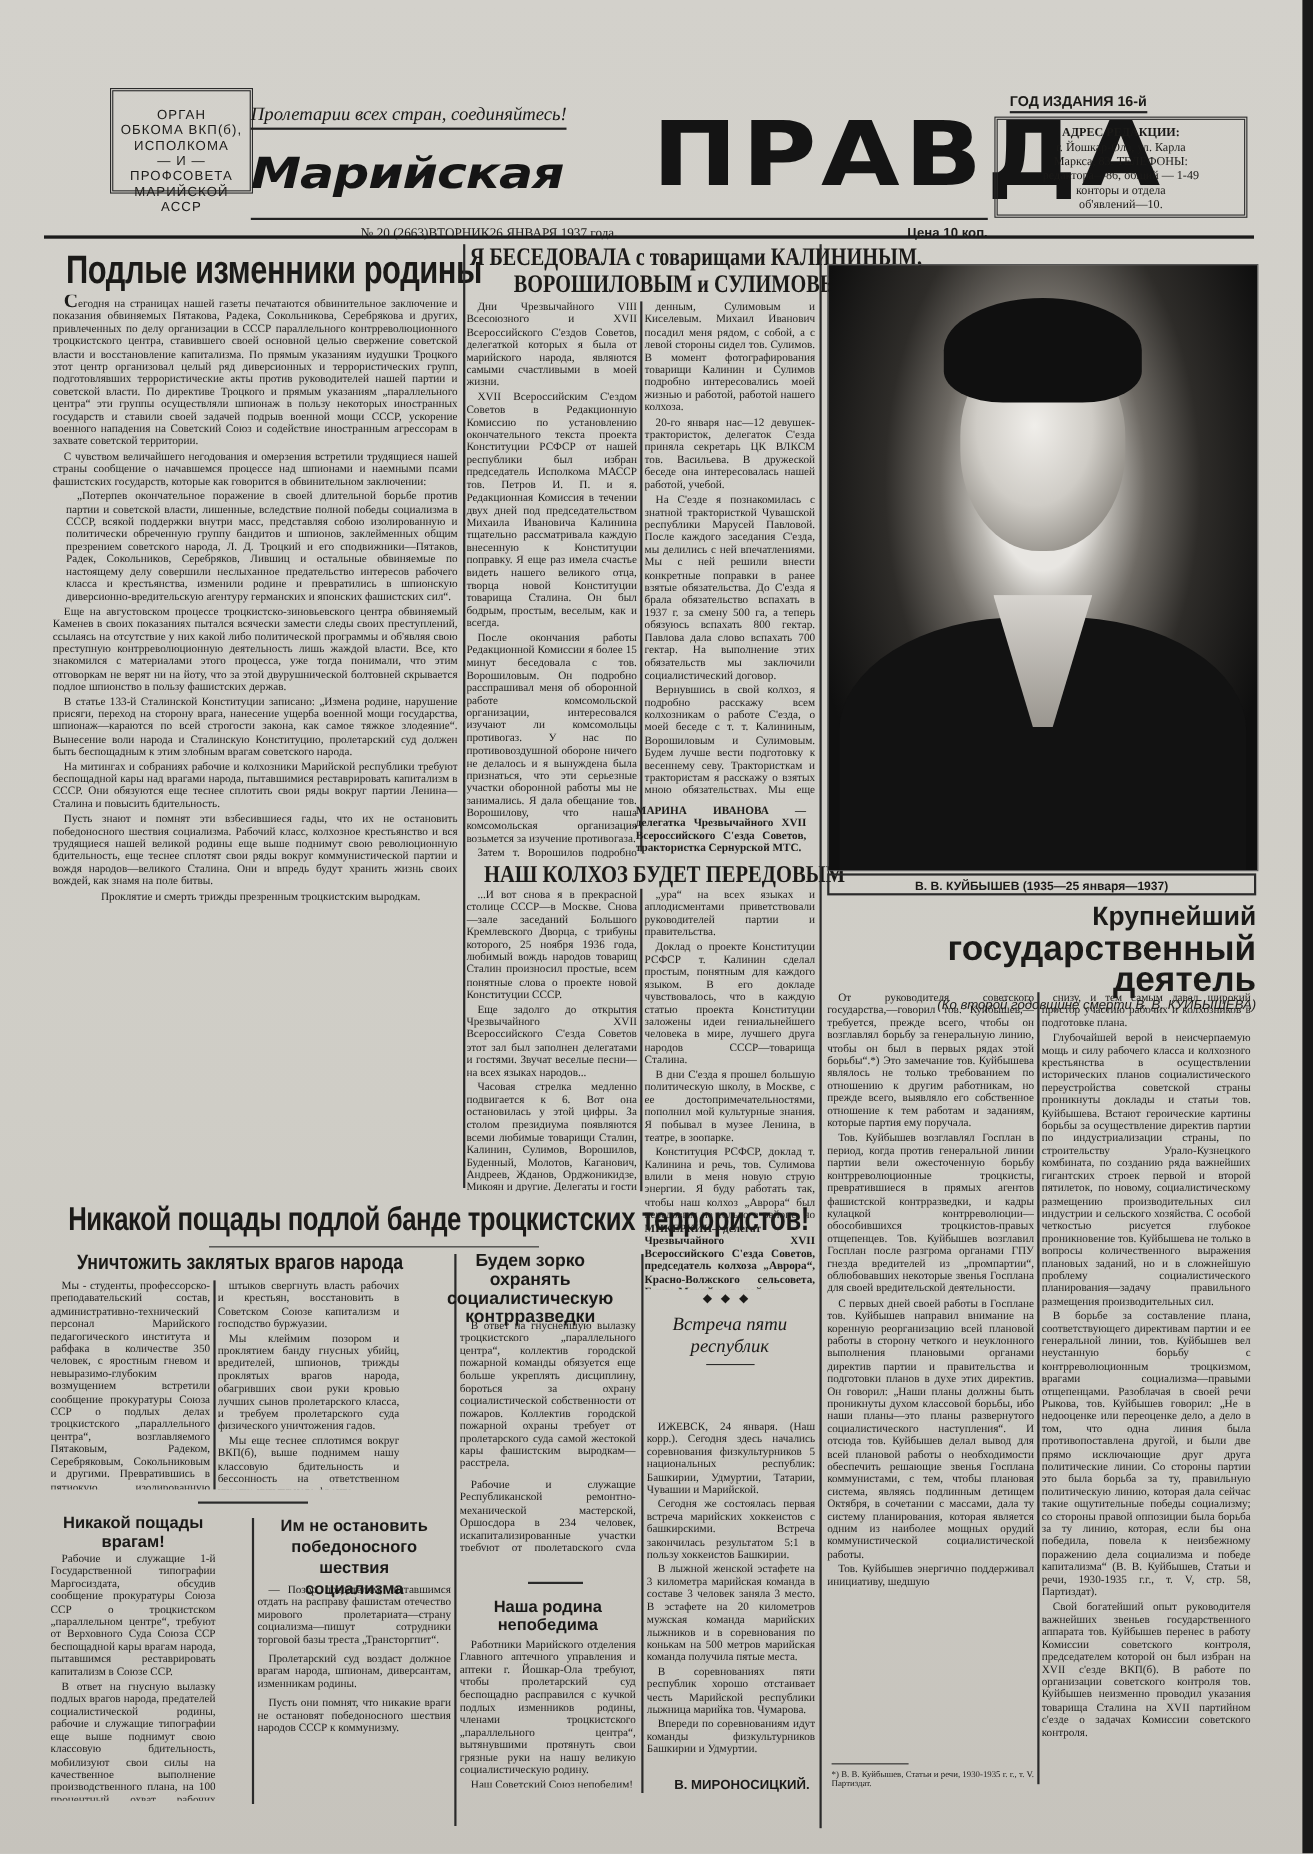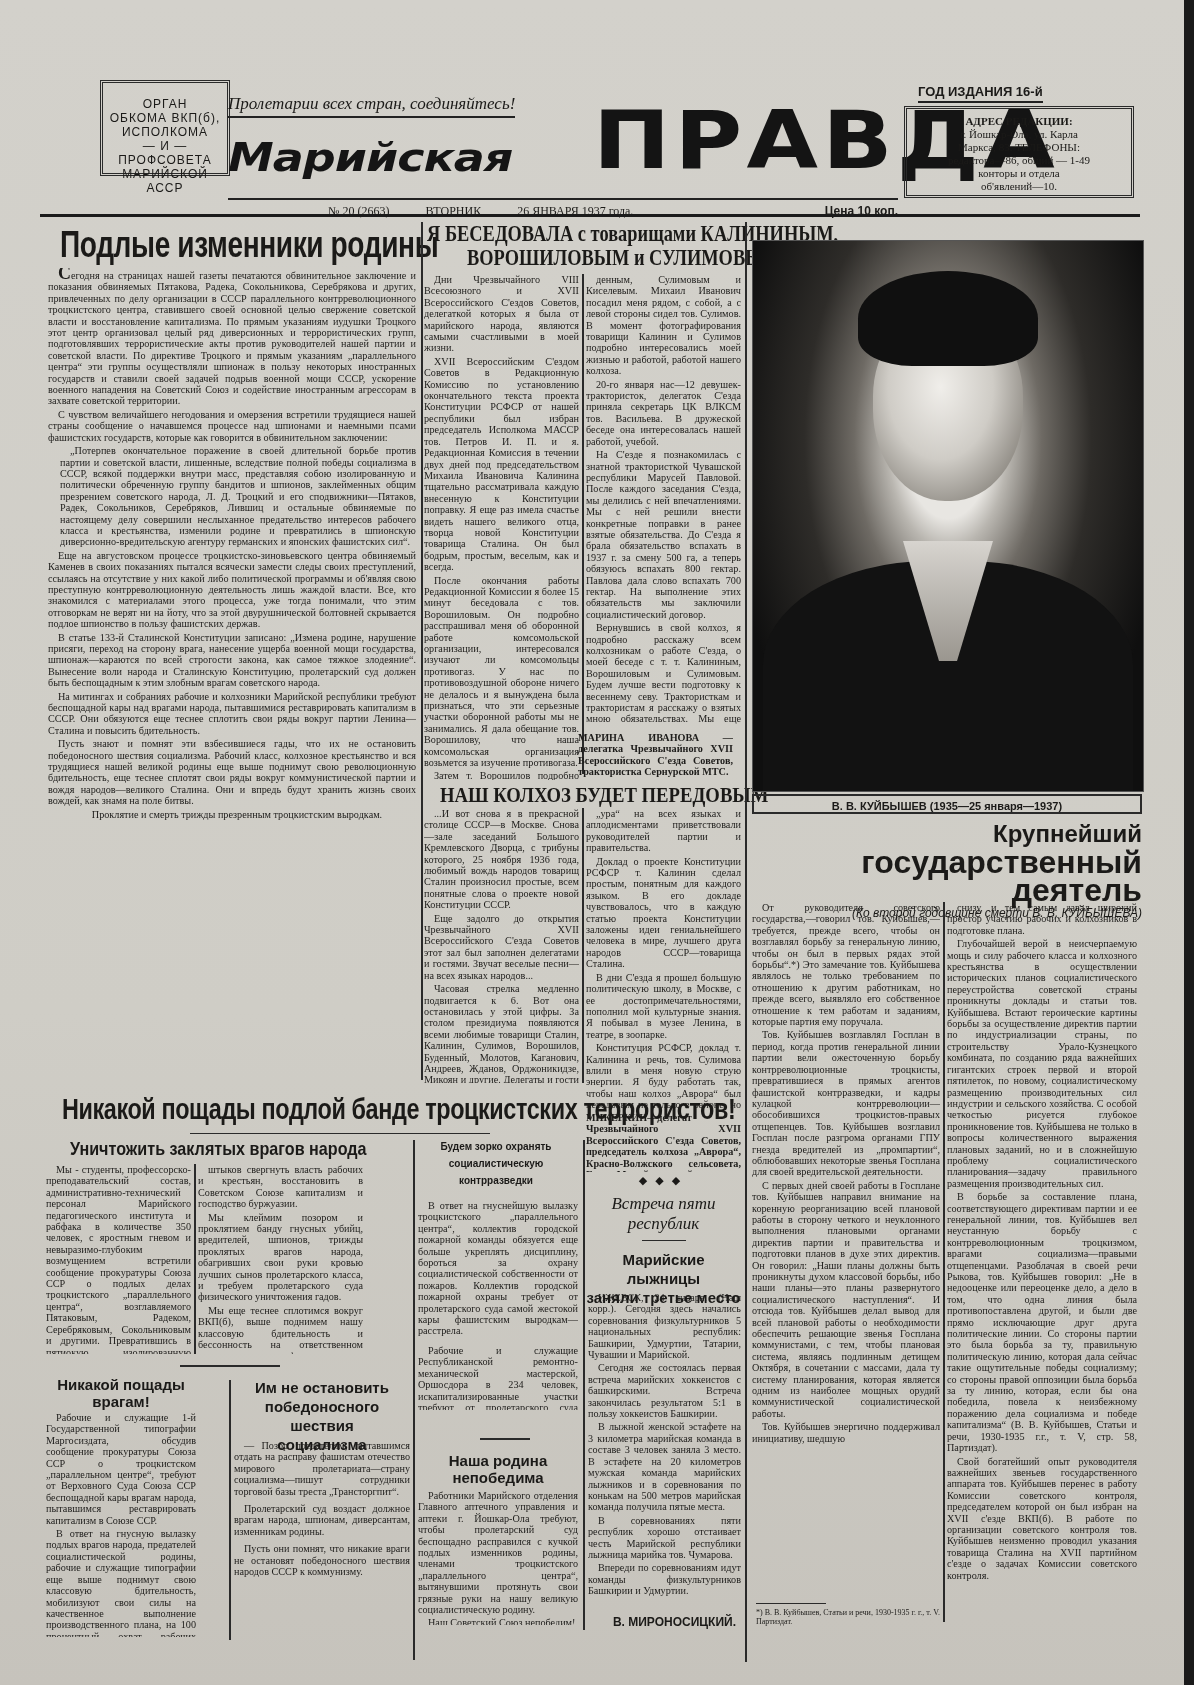--- a/index.html
+++ b/index.html
@@ -12,21 +12,21 @@
   
   .organ-box{left:60px;top:80px;width:130px;height:96px;border:3px double #2a2a2a;
              text-align:center;font-family:"Liberation Sans",sans-serif;font-size:12px;
              line-height:14px;letter-spacing:1px;padding-top:14px;box-sizing:border-box;margin-left:40px;}
   .slogan{left:228px;top:94px;font-style:italic;font-size:17px;border-bottom:2px solid #222;padding-bottom:2px;}
   .mast-script{left:228px;top:130px;font-family:"DejaVu Sans",sans-serif;font-weight:bold;font-style:italic;
                font-size:46px;letter-spacing:-1px;transform:scaleY(0.85);color:#151515;}
   .mast-pravda{left:593px;top:100px;font-family:"DejaVu Sans",sans-serif;font-weight:bold;font-size:88px;
                letter-spacing:4px;transform:scaleX(1.05) scaleY(0.92);transform-origin:left top;color:#141414;line-height:88px;}
   .issue-line{left:228px;top:198px;width:670px;border-top:2px solid #222;font-size:12px;padding-top:4px;
-              display:flex;gap:36px;font-family:"Liberation Serif",serif;}
+              display:flex;font-family:"Liberation Serif",serif;}
   .issue-line .price{margin-left:auto;font-family:"Liberation Sans",sans-serif;font-weight:bold;}
   .year{left:918px;top:84px;font-family:"Liberation Sans",sans-serif;font-weight:bold;font-size:13px;
         border-bottom:2px solid #222;padding-bottom:2px;}
   .addr-box{left:904px;top:106px;width:230px;height:92px;border:3px double #2a2a2a;font-size:11px;
             text-align:center;line-height:13px;padding-top:6px;box-sizing:border-box;font-weight:bold;}
   .rule-heavy{left:40px;top:214px;width:1100px;height:3px;background:#1b1b1b;}
   
   .h-cond{font-family:"Liberation Sans",sans-serif;font-weight:bold;letter-spacing:-0.5px;transform:scaleX(0.78);transform-origin:left top;white-space:nowrap;}
   .h1-left{left:60px;top:224px;font-size:36px;}
   .h1-mid{left:427px;top:222px;font-size:23px;text-align:center;width:420px;line-height:24px;font-family:"Liberation Serif",serif;font-weight:bold;white-space:nowrap;transform:scaleX(0.8);transform-origin:left top;}
@@ -181,21 +181,21 @@
   </div>
   <div class="vrule" style="left:194px;top:1164px;height:190px;"></div>
   <div class="abs col" style="left:198px;top:1164px;width:165px;height:190px;">
     <p>штыков свергнуть власть рабочих и крестьян, восстановить в Советском Союзе капитализм и господство буржуазии.</p>
     <p>Мы клеймим позором и проклятием банду гнусных убийц, вредителей, шпионов, трижды проклятых врагов народа, обагривших свои руки кровью лучших сынов пролетарского класса, и требуем пролетарского суда физического уничтожения гадов.</p>
     <p>Мы еще теснее сплотимся вокруг ВКП(б), выше поднимем нашу классовую бдительность и бессонность на ответственном участке культурного фронта.</p>
   </div>
   <div class="vrule" style="left:413px;top:1140px;height:520px;"></div>
   <div class="hrule" style="left:180px;top:1365px;width:100px;"></div>
 
-  <div class="abs hsub" style="left:416px;top:1138px;width:160px;font-size:10px;line-height:17px;">
+  <div class="abs hsub" style="left:402px;top:1138px;width:160px;font-size:16px;line-height:17px;">
     <div>Будем зорко охранять</div>
     <div>социалистическую</div>
     <div>контрразведки</div>
   </div>
   <div class="abs col" style="left:418px;top:1200px;width:160px;height:210px;">
     <p>В ответ на гнуснейшую вылазку троцкистского „параллельного центра“, коллектив городской пожарной команды обязуется еще больше укреплять дисциплину, бороться за охрану социалистической собственности от пожаров. Коллектив городской пожарной охраны требует от пролетарского суда самой жестокой кары фашистским выродкам—расстрела.</p>
     <p style="margin-top:8px">Рабочие и служащие Республиканской ремонтно-механической мастерской, Оршосдора в 234 человек, искапитализированные участки требуют от пролетарского суда применения самого сурового наказания к группе „параллельного центра“.</p>
   </div>
   <div class="hrule" style="left:480px;top:1438px;width:50px;"></div>
 
@@ -208,24 +208,20 @@
     <p>Наш Советский Союз непобедим!</p>
   </div>
   <div class="vrule" style="left:583px;top:1140px;height:490px;"></div>
 
   <div class="abs diamonds" style="left:586px;top:1174px;width:155px;">◆◆◆</div>
   <div class="abs italic-head" style="left:586px;top:1194px;width:155px;">
     <div>Встреча пяти</div>
     <div>республик</div>
   </div>
   <div class="hrule" style="left:642px;top:1240px;width:44px;height:1px;"></div>
-  <div class="abs hsub" style="left:586px;top:1250px;width:155px;font-size:15px;line-height:19px;">
-    <div>Марийские лыжницы</div>
-    <div>заняли третье место</div>
-  </div>
   <div class="abs col" style="left:588px;top:1292px;width:153px;height:318px;">
     <p>ИЖЕВСК, 24 января. (Наш корр.). Сегодня здесь начались соревнования физкультурников 5 национальных республик: Башкирии, Удмуртии, Татарии, Чувашии и Марийской.</p>
     <p>Сегодня же состоялась первая встреча марийских хоккеистов с башкирскими. Встреча закончилась результатом 5:1 в пользу хоккеистов Башкирии.</p>
     <p>В лыжной женской эстафете на 3 километра марийская команда в составе 3 человек заняла 3 место. В эстафете на 20 километров мужская команда марийских лыжников и в соревнования по конькам на 500 метров марийская команда получила пятые места.</p>
     <p>В соревнованиях пяти республик хорошо отстаивает честь Марийской республики лыжница марийка тов. Чумарова.</p>
     <p>Впереди по соревнованиям идут команды физкультурников Башкирии и Удмуртии.</p>
   </div>
   <div class="abs sign" style="left:588px;top:1615px;width:148px;">В. МИРОНОСИЦКИЙ.</div>
 
   <div class="abs hsub" style="left:46px;top:1376px;width:150px;font-size:15px;line-height:17px;">

